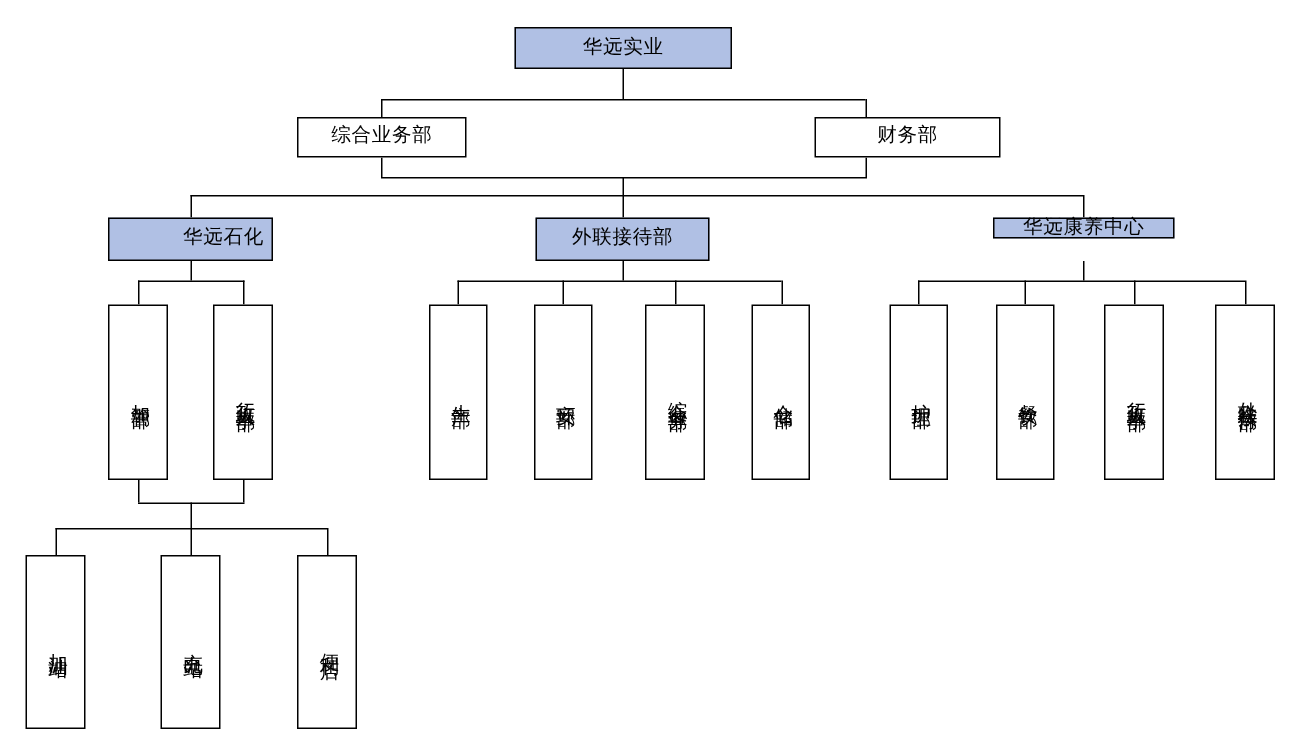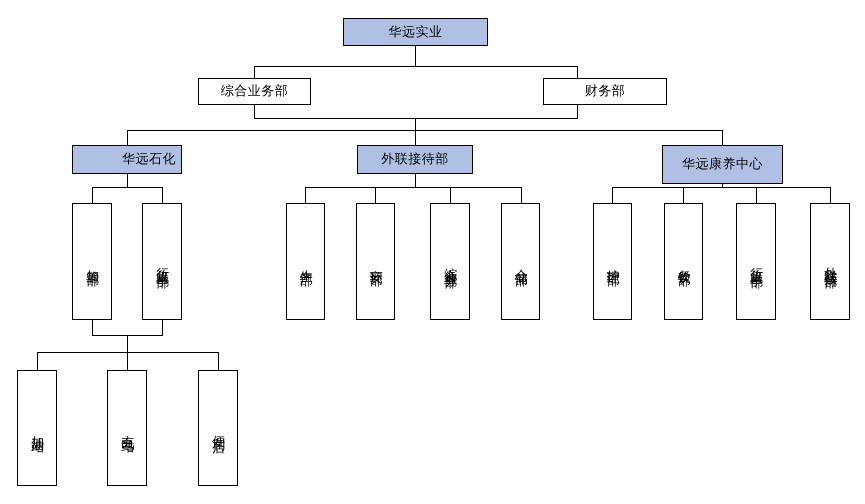--- a/index.html
+++ b/index.html
@@ -120,21 +120,21 @@
   </div>
 
   <div class="node filled" style="left:72px; top:145px; width:110px; height:29px;padding-left:44px;">
     <span class="label">华远石化</span>
   </div>
 
   <div class="node filled" style="left:357px; top:145px; width:116px; height:29px;">
     <span class="label">外联接待部</span>
   </div>
 
-  <div class="node filled" style="left:662px; top:145px; width:121px; height:39px;">
+  <div class="node filled" style="left:662px; top:145px; width:121px; height:14px;">
     <span class="label">华远康养中心</span>
   </div>
 
   <div class="node vertical" style="left:72px; top:203px; width:40px; height:117px;">
     <span class="label">加管部</span>
   </div>
 
   <div class="node vertical" style="left:142px; top:203px; width:40px; height:117px;">
     <span class="label">行政人事部</span>
   </div>

